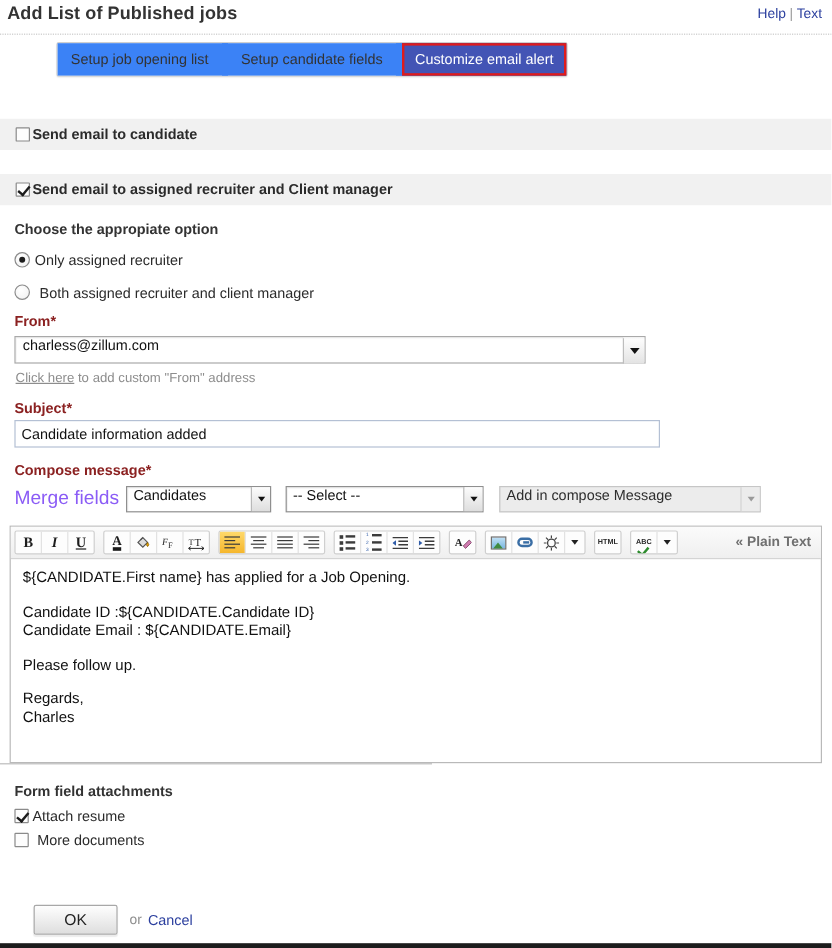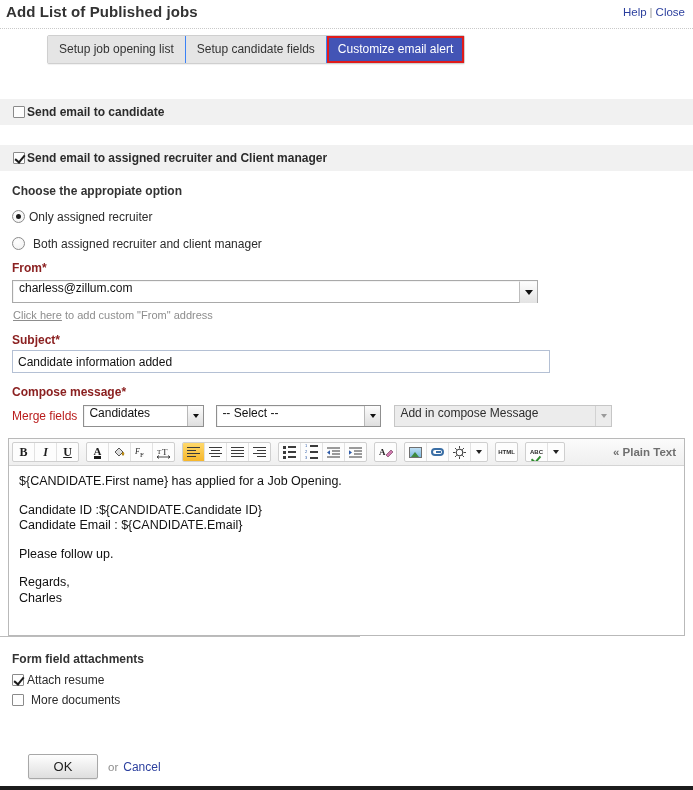--- a/index.html
+++ b/index.html
@@ -60,22 +60,22 @@
     align-items: stretch;
     background: #ffffff;
     border: 1px solid #cfcfcf;
     border-radius: 2px;
     box-shadow: 0 1px 1px rgba(0,0,0,0.06);
   }
   .tab {
     padding: 6px 11px 7px 11px;
     font-size: 12px;
     color: #333;
-    border-right: 1px solid #3b82f6;
-    background: #e5e5e5;
+    border-right: 5px solid #3b82f6;
+    background: #3b82f6;
     white-space: nowrap;
     line-height: 14px;
   }
   .tab:last-child { border-right: none; }
   .tab.active {
     background: #4354b5;
     color: #ffffff;
     outline: 2px solid #e01b1b;
     outline-offset: -2px;
     border-right: none;
@@ -241,22 +241,22 @@
   }
 
   
   .merge-row {
     position: absolute;
     left: 12px; top: 405px;
     display: flex;
     align-items: center;
   }
   .merge-label {
-    font-size: 12px;
-    color: #b91c1c;
+    font-size: 16px;
+    color: #8b5cf6;
     margin-right: 6px;
   }
   .mini-select {
     box-sizing: border-box;
     height: 22px;
     background: #ffffff;
     border: 1px solid #8f8f8f;
     font-size: 12px;
     color: #111;
     display: flex;
@@ -490,21 +490,21 @@
     height: 4px;
     background: #1c1c1c;
   }
 </style>
 </head>
 <body>
 
 <div class="page-header">
   <div class="page-title">Add List of Published jobs</div>
   <div class="header-links">
-    <a href="#">Help</a><span class="header-sep">|</span><a href="#">Close</a>
+    <a href="#">Help</a><span class="header-sep">|</span><a href="#">Text</a>
   </div>
 </div>
 
 <div class="tabs-row">
   <div class="tabs">
     <div class="tab">Setup job opening list</div>
     <div class="tab">Setup candidate fields</div>
     <div class="tab active">Customize email alert</div>
   </div>
 </div>

